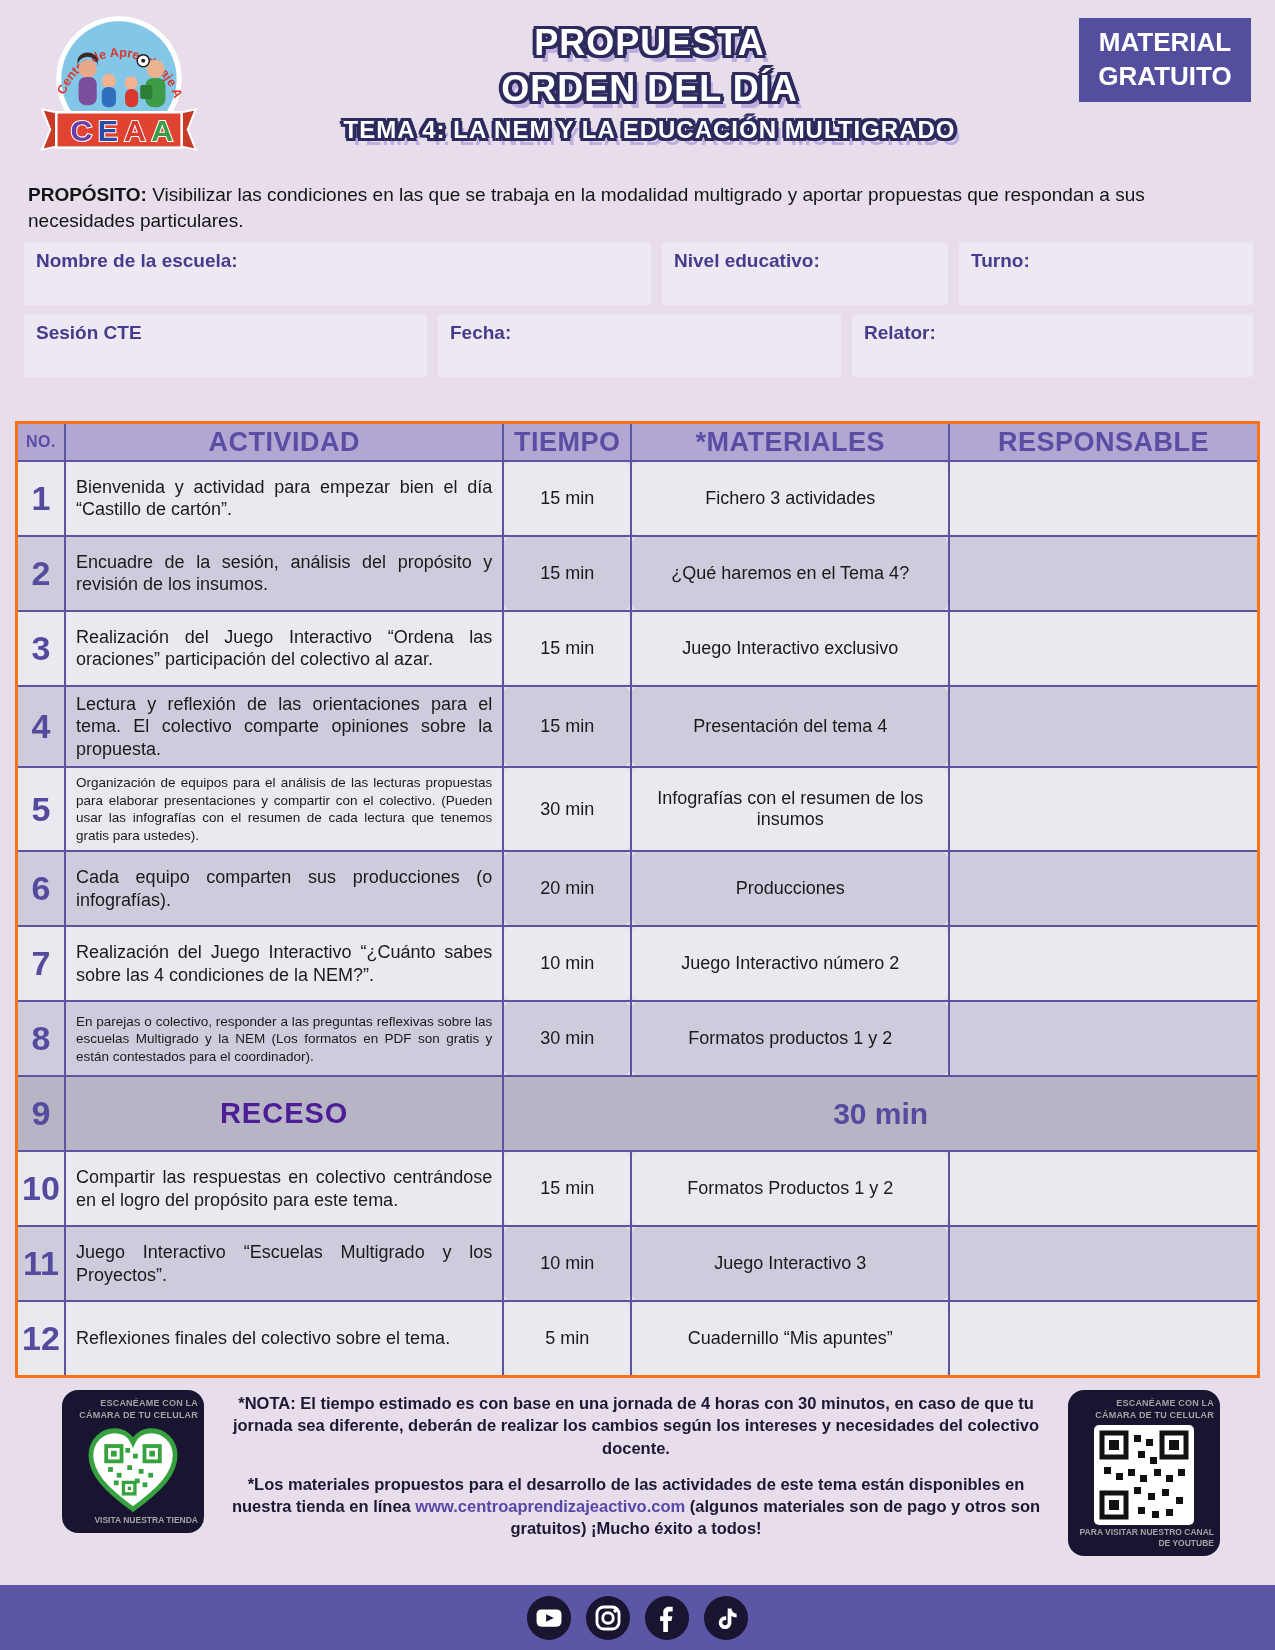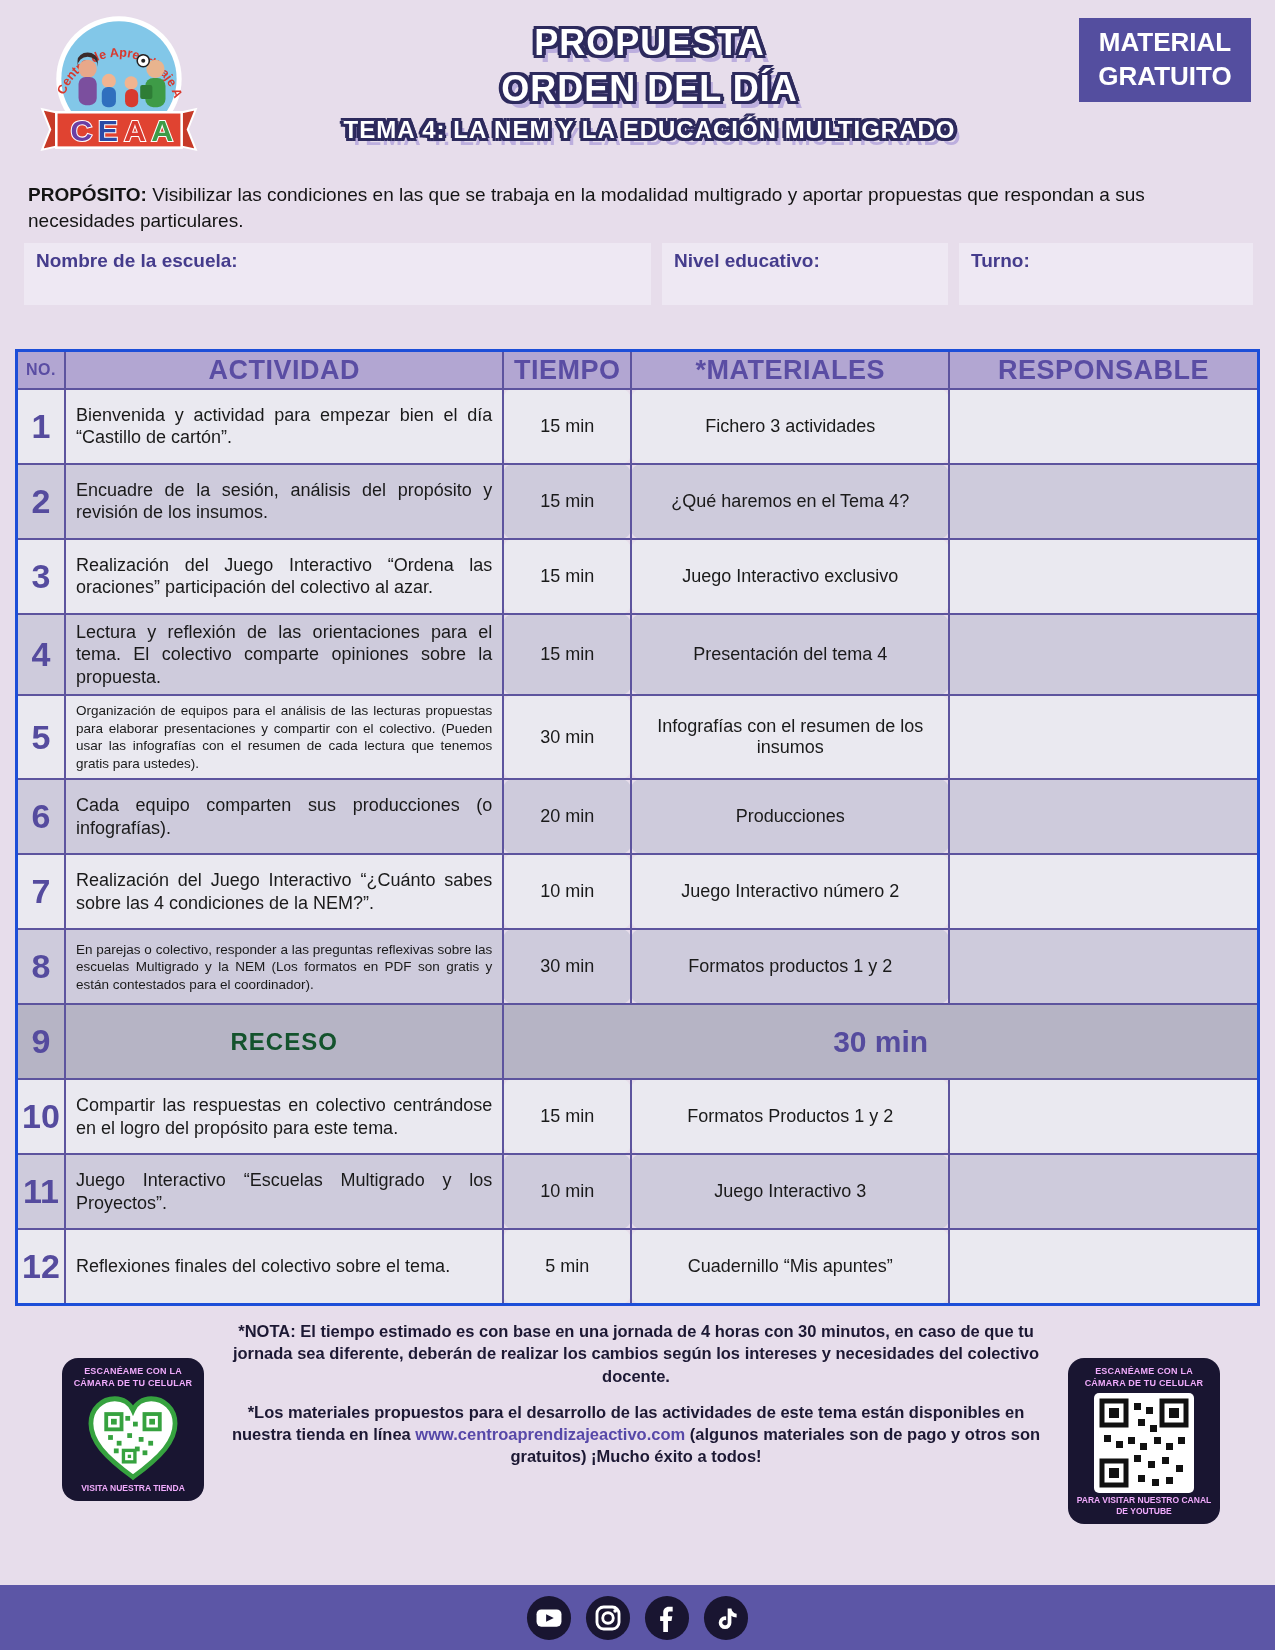--- a/index.html
+++ b/index.html
@@ -52,50 +52,50 @@
   .fb-level  { flex:0 0 286px; }
   .fb-shift  { flex:1; }
   .fb-session{ flex:0 0 403px; }
   .fb-date   { flex:0 0 403px; }
   .fb-relator{ flex:1; }
 
   
   table.agenda {
     width:1245px; margin:44px 15px 0 15px;
     border-collapse:collapse; table-layout:fixed;
-    border:3px solid #1d4ed8;
+    border:3px solid #f97316;
   }
   .agenda th, .agenda td { border:2px solid #5d549e; }
   .agenda thead th {
     background:#b2a6d2; color:#5a4da3; font-weight:800;
     font-size:27px; height:38px; letter-spacing:0.5px;
   }
   .agenda thead th.h-no { font-size:16px; }
   .cell-no {
     text-align:center; font-weight:800; font-size:34px; color:#554b9e;
   }
   .cell-act {
     padding:6px 10px; font-size:18px; line-height:1.25;
     color:#1a1a1a; text-align:justify;
   }
   .cell-act.small { font-size:13.5px; line-height:1.3; }
   .cell-mid { text-align:center; font-size:18px; color:#1a1a1a; padding:4px 8px;border-radius:10px; }
   .cell-resp { }
   tr.light td { background:#eae9f0; }
   tr.dark  td { background:#cecbdc; }
   tr.receso td { background:#b6b4c5; }
-  .cell-receso-label { text-align:center; font-weight:800; font-size:24px; color:#14532d; letter-spacing:1px; }
+  .cell-receso-label { text-align:center; font-weight:800; font-size:29px; color:#4c1d95; letter-spacing:1px; }
   .cell-receso-time  { text-align:center; font-weight:800; font-size:30px; color:#554b9e; }
   .agenda tbody tr { height:75px; }
 
   
   .foot { display:flex; align-items:flex-start; margin:12px 55px 0 62px; gap:14px; }
   .qr-badge {
     flex:0 0 142px; background:#191531; border-radius:16px;
-    color:#f0abfc; text-align:center; padding:8px 6px 7px 6px;margin-top:40px;
+    color:#a3a3a3; text-align:right; padding:8px 6px 7px 6px;
   }
   .qr-badge .qr-top { font-weight:800; font-size:9px; line-height:1.3; letter-spacing:0.2px; }
   .qr-badge .qr-bottom { font-weight:800; font-size:8.5px; line-height:1.3; margin-top:2px; }
   .qr-badge svg { display:block; margin:4px auto 0 auto; }
   .notes { flex:1; text-align:center; color:#1c1833; font-weight:700; font-size:16.5px; line-height:1.35; padding:2px 10px 0 10px; }
   .notes p + p { margin-top:14px; }
   .notes a { color:#5748a8; text-decoration:none; font-weight:800; }
 
   
   .bar {
@@ -163,20 +163,25 @@
     </div>
   </header>
 
   <p class="proposito"><b>PROPÓSITO:</b> <span>Visibilizar las condiciones en las que se trabaja en la modalidad multigrado y aportar propuestas que respondan a sus necesidades particulares.</span></p>
 
   <div class="form-area">
     <div class="form-row">
       <div class="fbox fb-school">Nombre de la escuela:</div>
       <div class="fbox fb-level">Nivel educativo:</div>
       <div class="fbox fb-shift">Turno:</div>
+    </div>
+    <div class="form-row">
+      <div class="fbox fb-session">Sesión CTE</div>
+      <div class="fbox fb-date">Fecha:</div>
+      <div class="fbox fb-relator">Relator:</div>
     </div>
   </div>
 
   <table class="agenda">
     <colgroup>
       <col style="width:3.9%">
         <col style="width:35.3%">
         <col style="width:10.3%">
         <col style="width:25.6%">
         <col style="width:24.9%">

